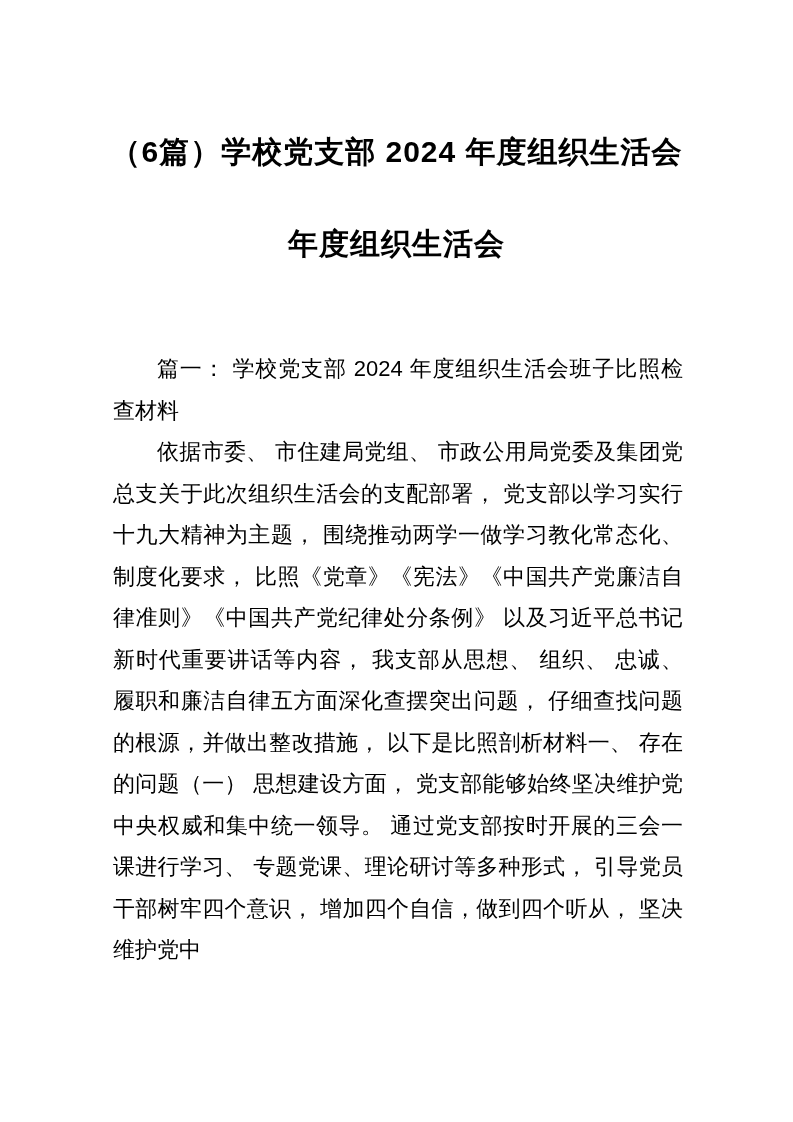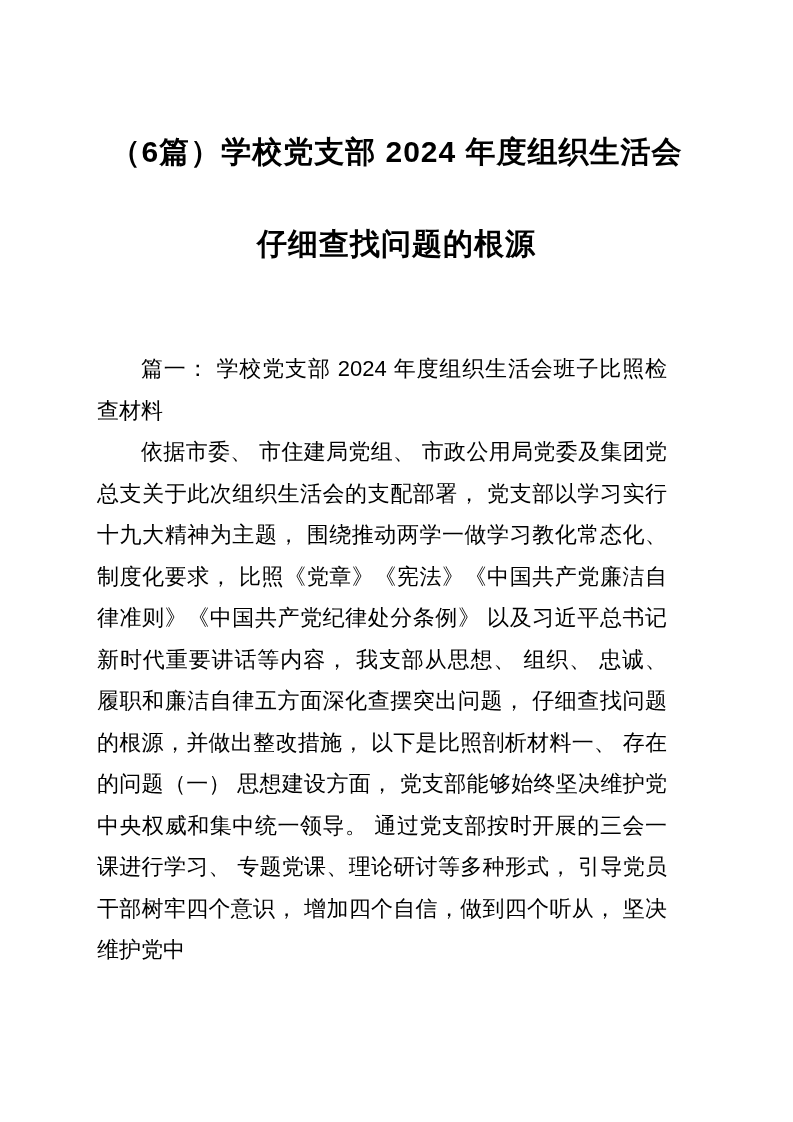--- a/index.html
+++ b/index.html
@@ -26,21 +26,21 @@
     font-size: 30px;
     font-weight: bold;
     line-height: 92px;
     text-align: center;
     letter-spacing: 1px;
     color: #000000;
   }
   .doc-body {
     position: absolute;
     top: 348px;
-    left: 97px;
+    left: 113px;
     width: 570px;
     color: #000000;
   }
   .doc-body p {
     margin: 0;
     padding: 0;
     font-size: 22px;
     line-height: 41.5px;
     text-align: justify;
     text-justify: inter-character;
@@ -49,21 +49,21 @@
     overflow-wrap: break-word;
   }
 </style>
 </head>
 <body>
 
 <div class="page">
 
   <h1 class="doc-title">
     <div class="title-line">（6篇）学校党支部 2024 年度组织生活会</div>
-    <div class="title-line">仔细查找问题的根源</div>
+    <div class="title-line">年度组织生活会</div>
   </h1>
 
   <div class="doc-body">
     <p>篇一： 学校党支部 2024 年度组织生活会班子比照检查材料</p>
     <p>依据市委、 市住建局党组、 市政公用局党委及集团党总支关于此次组织生活会的支配部署， 党支部以学习实行十九大精神为主题， 围绕推动两学一做学习教化常态化、 制度化要求， 比照《党章》《宪法》《中国共产党廉洁自律准则》《中国共产党纪律处分条例》 以及习近平总书记新时代重要讲话等内容， 我支部从思想、 组织、 忠诚、 履职和廉洁自律五方面深化查摆突出问题， 仔细查找问题的根源，并做出整改措施， 以下是比照剖析材料一、 存在的问题（一） 思想建设方面， 党支部能够始终坚决维护党中央权威和集中统一领导。 通过党支部按时开展的三会一课进行学习、 专题党课、理论研讨等多种形式， 引导党员干部树牢四个意识， 增加四个自信，做到四个听从， 坚决维护党中</p>
   </div>
 
 </div>
 
 </body></html>

